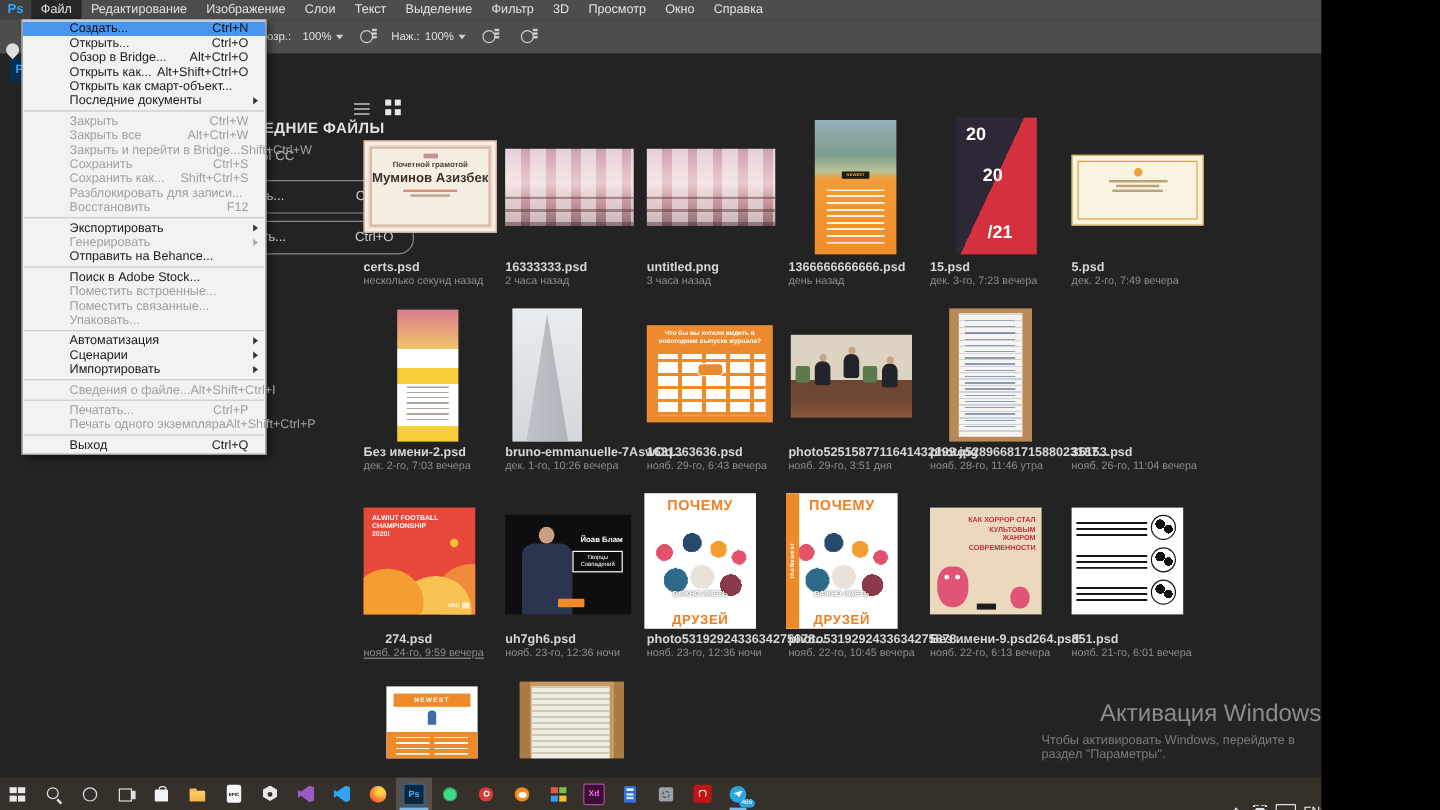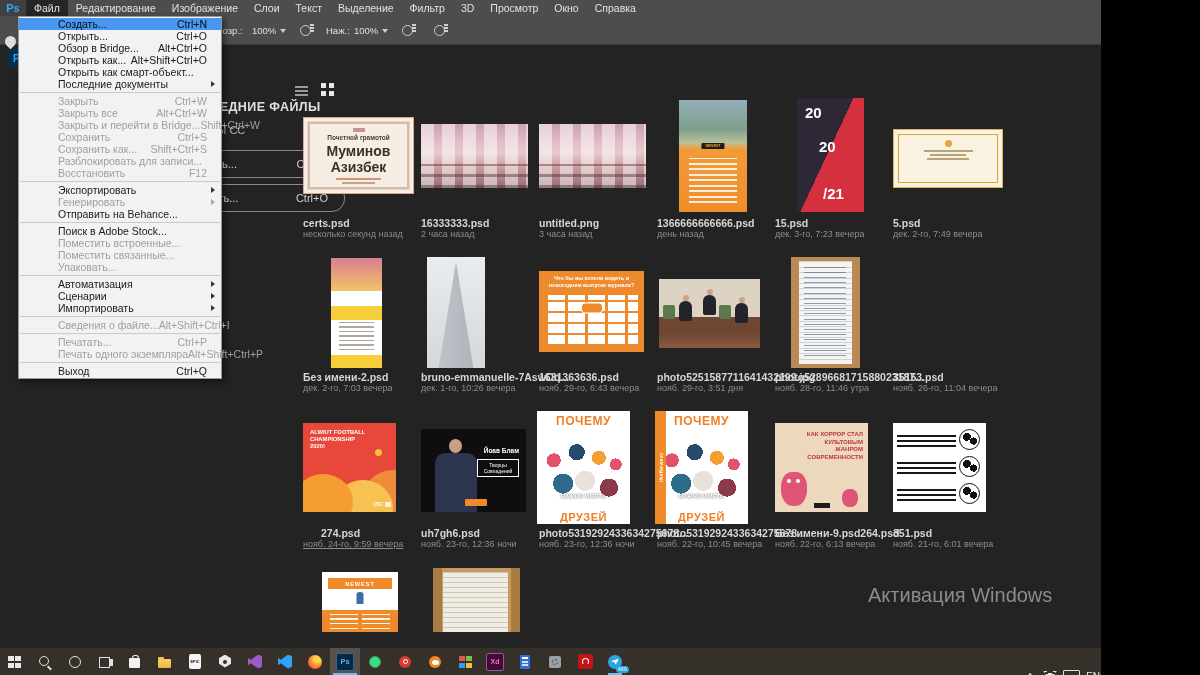--- a/index.html
+++ b/index.html
@@ -55,21 +55,21 @@
   #scrollbar{position:absolute;left:1186px;top:40px;width:5px;height:560px;background:#2e2e2e;}
   #scroll-thumb{position:absolute;left:0;top:5px;width:5px;height:500px;background:#5a5a5a;border-radius:3px;}
 
   
   .th{position:absolute;overflow:hidden;}
   
   .t0{left:303px;top:73px;width:109px;height:75px;background:#f6eee2;border:1px solid #cfa999;}
   .t0 .frame{position:absolute;left:4px;top:4px;right:4px;bottom:4px;border:2px solid #dab9a6;outline:1px solid #e9d6c6;text-align:center;}
   .t0 .clogo{width:12px;height:4px;background:#c98f9b;margin:4px auto 2px;}
   .t0 .ct1{font-size:6.5px;font-weight:bold;color:#4a4038;}
-  .t0 .ct2{font-size:14px;font-weight:bold;color:#38322b;margin-top:2px;}
+  .t0 .ct2{font-size:11px;font-weight:bold;color:#38322b;margin-top:2px;}
   .t0 .csub{width:46%;height:2px;background:#d89078;margin:3px auto 0;}
   .t0 .csub2{width:34%;height:2px;background:#b9a894;margin:2px auto 0;}
   .classroom{background:
     repeating-linear-gradient(90deg,rgba(255,255,255,.50) 0 13px,rgba(0,0,0,0) 13px 21px),
     linear-gradient(180deg,#caa0b4 0%,#e3bcc4 28%,#e8cacb 45%,#c99ba0 68%,#8f6c72 100%);}
   .classroom::after{content:"";position:absolute;left:0;right:0;bottom:0;height:38%;background:repeating-linear-gradient(0deg,rgba(84,46,43,.45) 0 3px,rgba(0,0,0,0) 3px 11px);}
   .t1{left:421px;top:80px;width:107px;height:64px;}
   .t2{left:539px;top:80px;width:107px;height:64px;}
   .t3{left:679px;top:56px;width:68px;height:112px;background:linear-gradient(180deg,#94aeba 0%,#7d9f8c 26%,#b7c298 38%,#f29b38 44%,#ef8d2a 100%);}
   .t3 .chip{position:absolute;left:50%;top:38%;transform:translateX(-50%);background:#1c1c1c;color:#f5a623;font-size:3.5px;font-weight:bold;padding:1px 4px;border-radius:1px;}
@@ -536,20 +536,21 @@
       </div>
       <div class="msep"></div>
       <div class="mi">
         <span class="lbl">Выход</span>
         <span class="sc">Ctrl+Q</span>
       </div>
     </div>
 
   <div id="watermark">
     <div id="wm1">Активация Windows</div>
+    <div id="wm2">Чтобы активировать Windows, перейдите в раздел "Параметры".</div>
   </div>
 
   <div id="taskbar">
     <div id="tb-icons">
         <div class="ticon ti-start">
           <div class="g"></div>
         </div>
         <div class="ticon ti-search">
           <div class="g"></div>
         </div>

